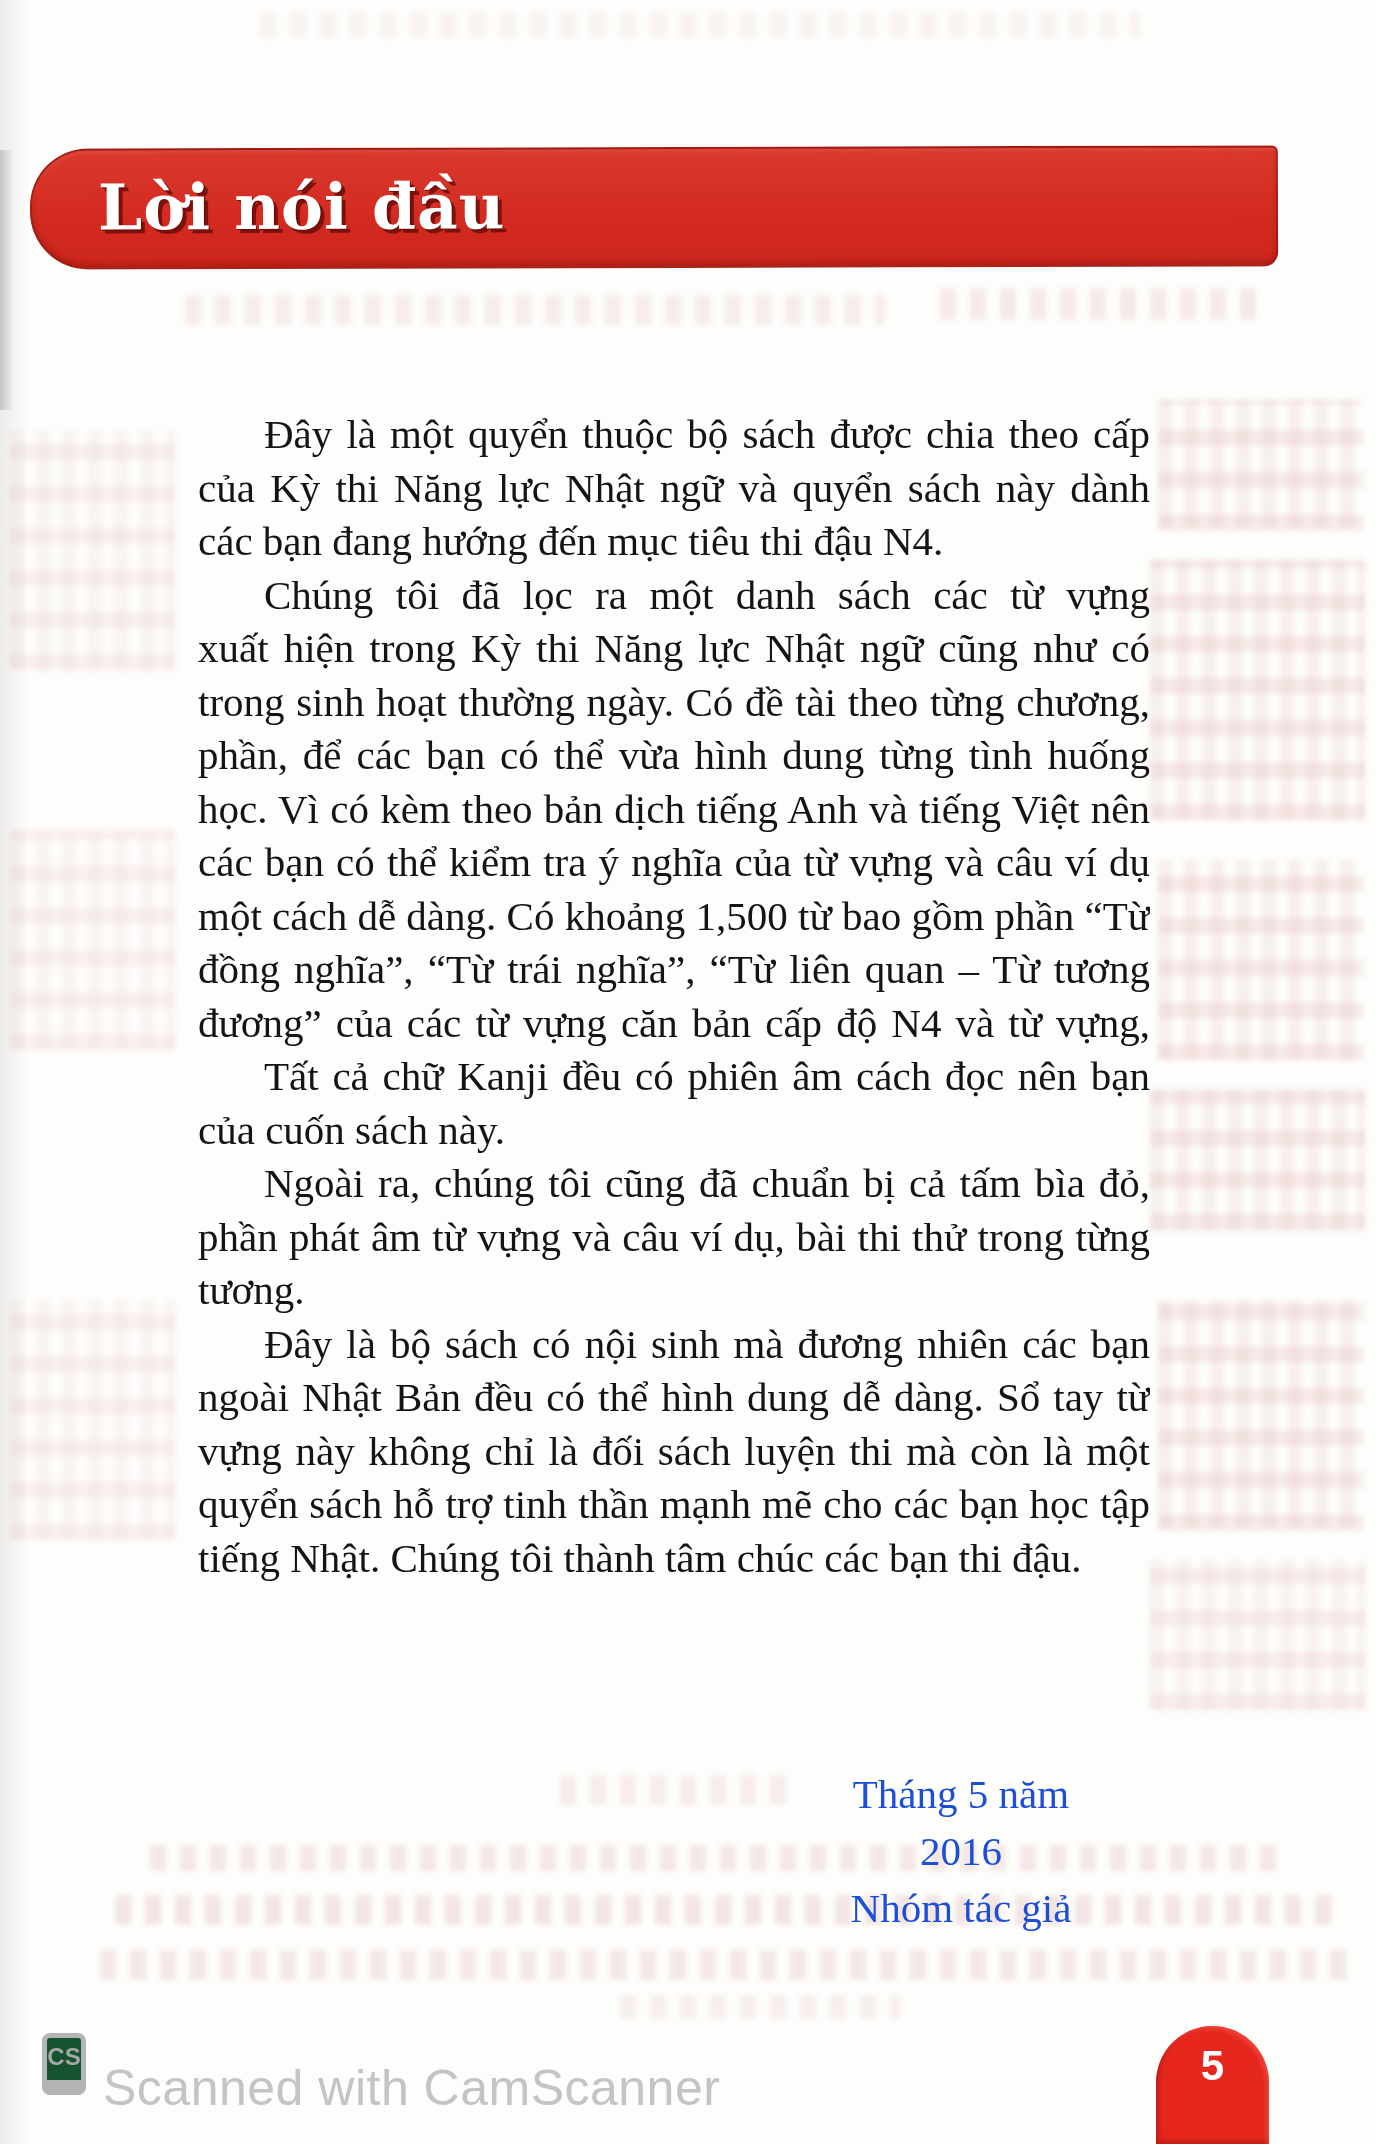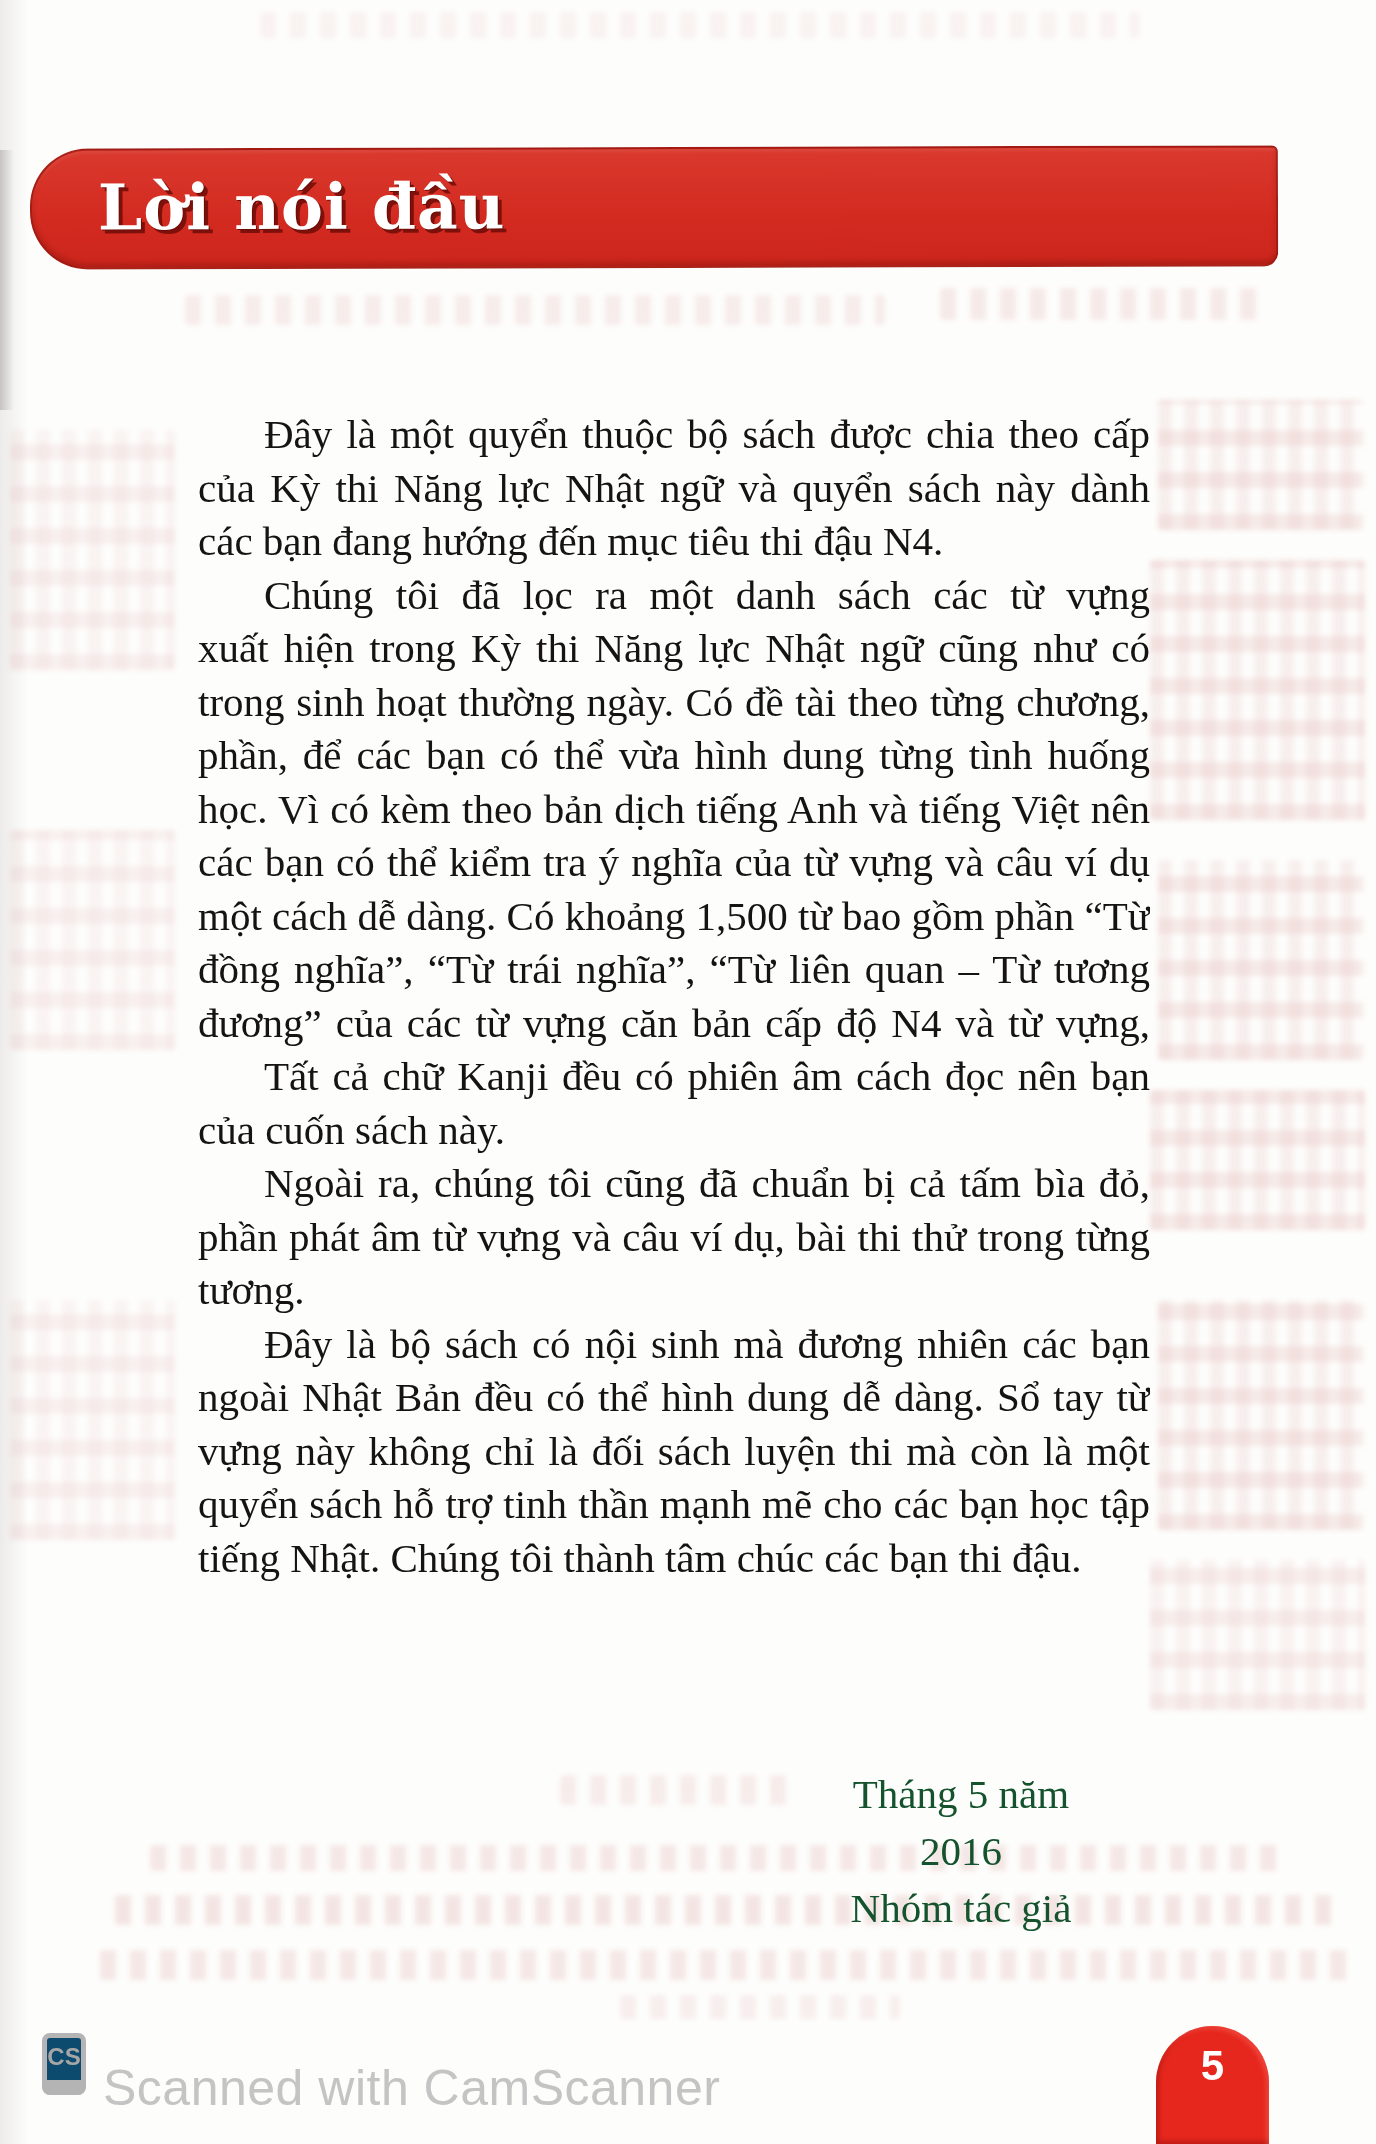--- a/index.html
+++ b/index.html
@@ -41,36 +41,36 @@
   .bline{
     height:53.5px;line-height:53.5px;white-space:nowrap;
     text-align:justify;text-align-last:justify;text-justify:inter-word;
     white-space:normal;overflow:hidden;
   }
   .bline.indent{text-indent:66px;}
   .bline.plast{text-align-last:left;}
   
   .signature{
     position:absolute;left:818px;top:1766px;width:286px;
-    text-align:center;font-size:41px;line-height:57px;color:#14532d;
+    text-align:center;font-size:41px;line-height:57px;color:#1d4ed8;
   }
   
   .ghost{
     position:absolute;filter:blur(2.5px);opacity:.5;border-radius:4px;
     background:repeating-linear-gradient(90deg, rgba(203,128,128,.38) 0 16px, rgba(203,128,128,0) 16px 30px);
   }
   .ghost.col{
     background:
       repeating-linear-gradient(0deg, rgba(203,128,128,.30) 0 16px, rgba(203,128,128,0) 16px 42px),
       repeating-linear-gradient(90deg, rgba(203,128,128,.22) 0 14px, rgba(203,128,128,0) 14px 26px);
   }
   
   .cs-badge{
     position:absolute;left:42px;top:2033px;width:44px;height:62px;
-    border:5px solid #b4b4b4;border-radius:8px;background:#0c4a6e;box-sizing:border-box;
+    border:5px solid #b4b4b4;border-radius:8px;background:#14532d;box-sizing:border-box;
   }
   .cs-badge .cs-letters{
     position:absolute;left:0;right:0;top:5px;text-align:center;
     font-family:"Liberation Sans", sans-serif;font-weight:700;
     font-size:24px;color:#a6a6a6;letter-spacing:0px;
   }
   .cs-badge .cs-bar{
     position:absolute;left:-5px;right:-5px;bottom:-5px;height:15px;
     background:#b4b4b4;border-radius:0 0 9px 9px;
   }

